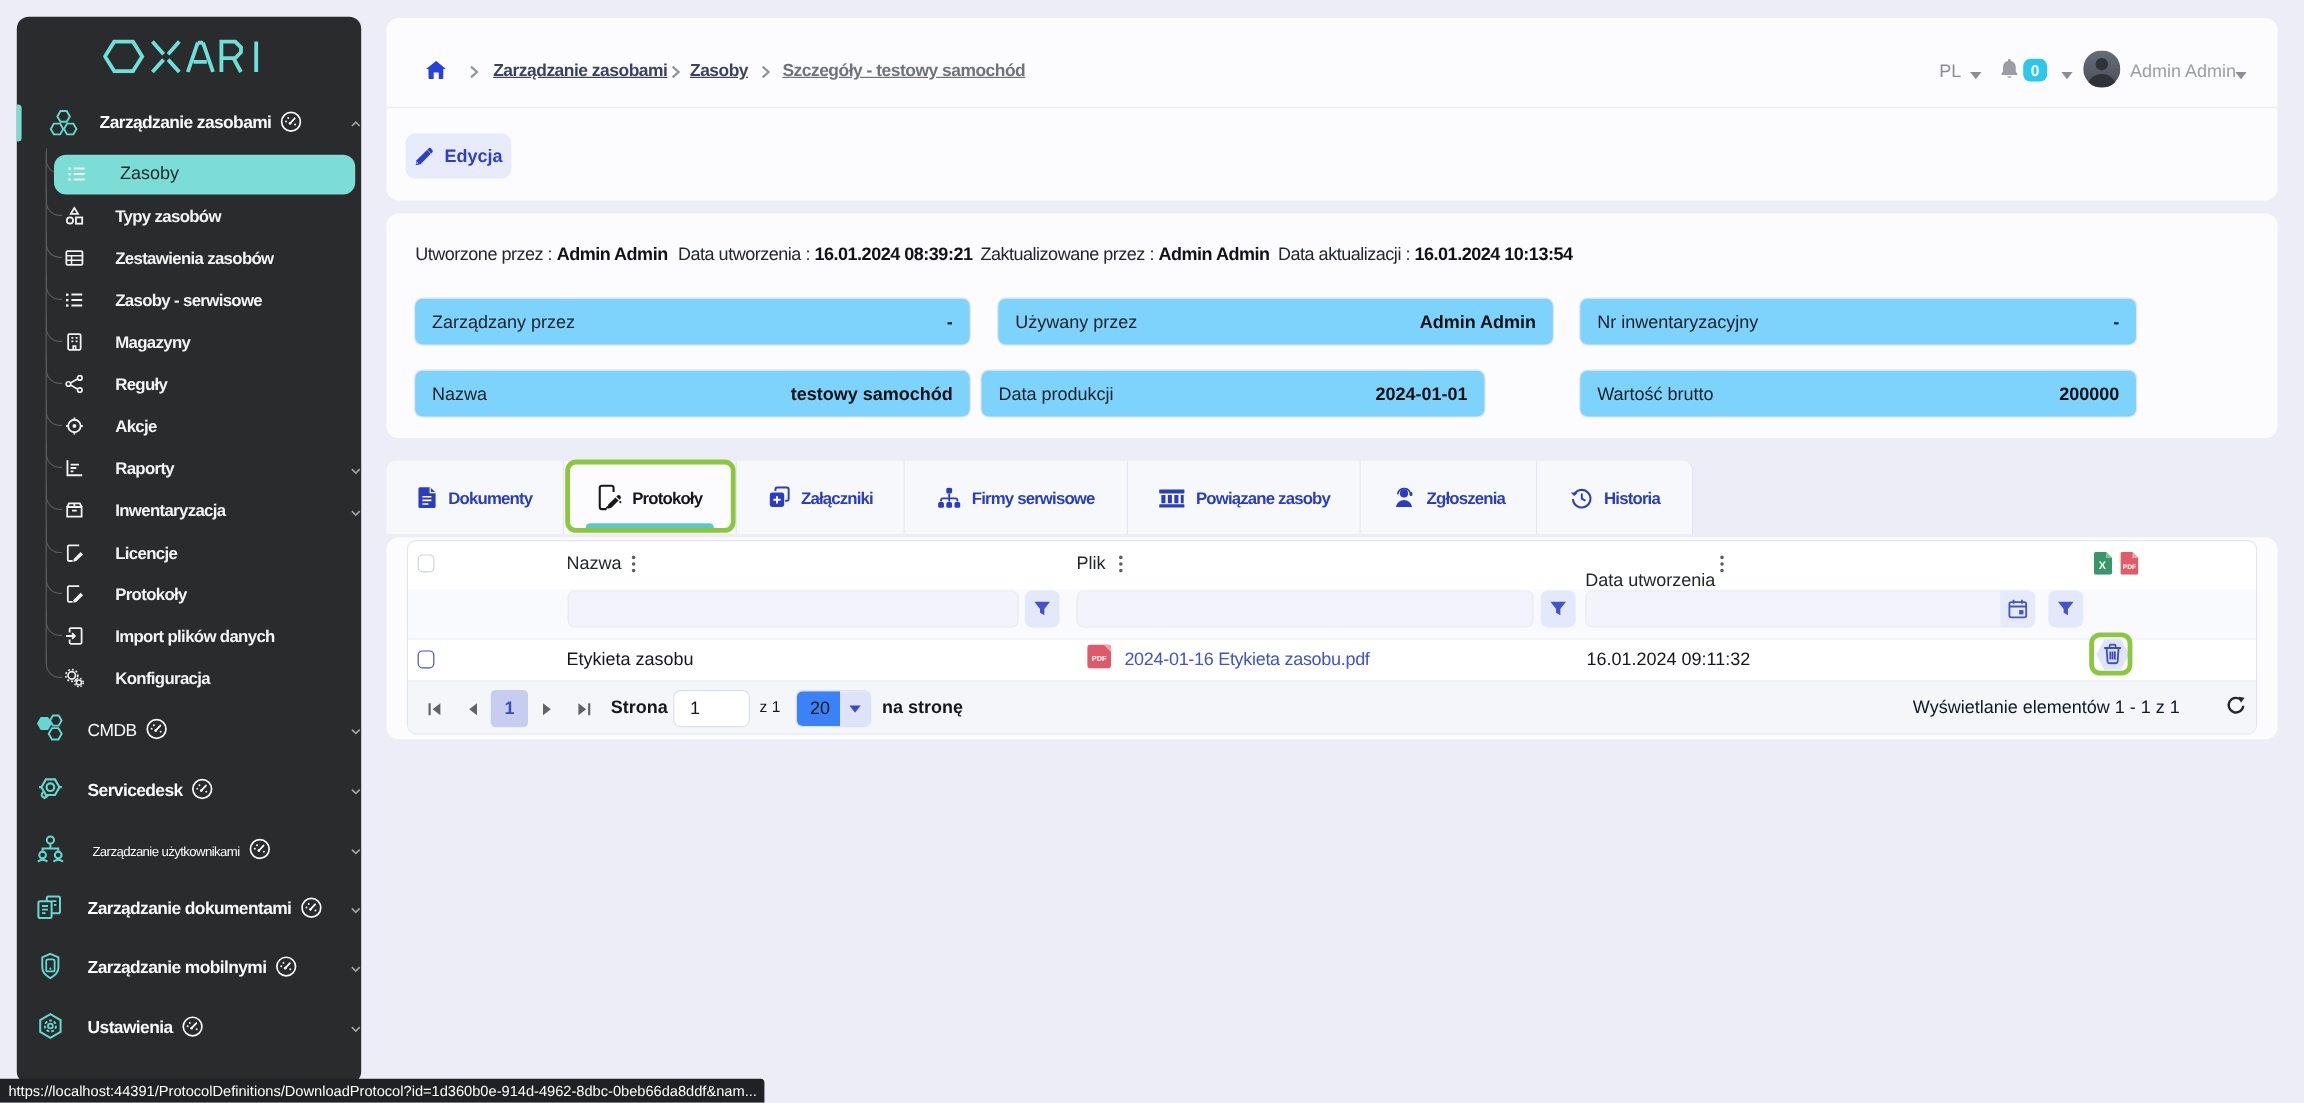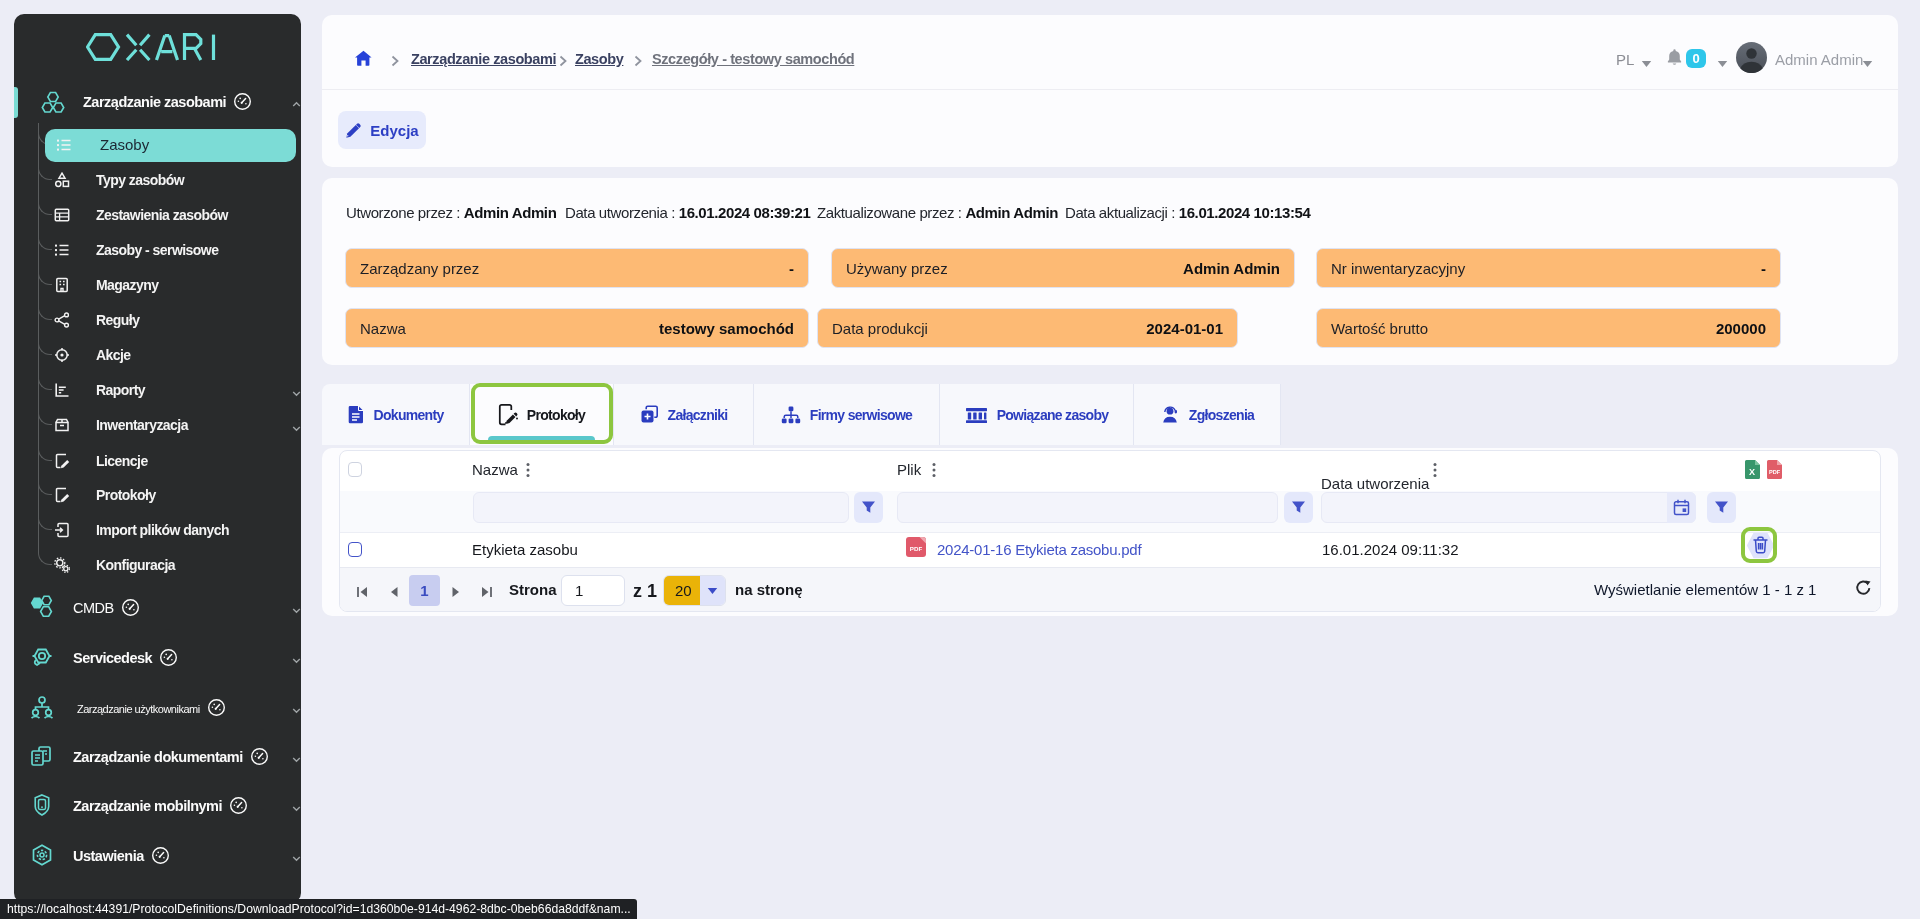--- a/index.html
+++ b/index.html
@@ -16,21 +16,21 @@
 .card{position:absolute;left:322px;width:1576px;background:#fcfcfe;border-radius:10px}
 
 #crumbs{top:15px;height:152px}
 .bc-a{color:#3a4161;font-size:14.5px;font-weight:700;letter-spacing:-.4px;text-decoration:underline;white-space:nowrap}
 .bc-b{color:#6f727c;font-size:14.5px;font-weight:700;letter-spacing:-.4px;text-decoration:underline;white-space:nowrap}
 #editbtn{position:absolute;left:16px;top:96px;width:88px;height:38px;background:#e7ebfc;border-radius:8px;display:flex;align-items:center;justify-content:center;gap:8px;color:#2d3fc4;font-size:15px;font-weight:700}
 
 #meta{top:178px;height:187px}
 .mlabel{color:#23262d;font-size:15px;letter-spacing:-.4px}
 .mval{color:#101216;font-size:15px;font-weight:700;letter-spacing:-.4px}
-.fbox{position:absolute;height:40px;border:1px solid #dfe3f2;border-radius:7px;background:#fdba74;display:flex;align-items:center;justify-content:space-between;padding:0 14px;font-size:15px}
+.fbox{position:absolute;height:40px;border:1px solid #dfe3f2;border-radius:7px;background:#7dd3fc;display:flex;align-items:center;justify-content:space-between;padding:0 14px;font-size:15px}
 .fbox .lab{color:#1c1f26}
 .fbox .val{color:#0e1014;font-weight:700}
 
 #tabs{position:absolute;left:322px;top:384px;width:1089px;height:61px;display:flex}
 .tab{height:61px;display:flex;align-items:center;justify-content:center;gap:9px;background:#f7f8fc;border-right:1px solid #e3e6f2;color:#2b3dbf;font-size:14px;font-weight:700;letter-spacing:-.7px}
 .tab.first{border-top-left-radius:8px}
 .tab.last{border-top-right-radius:8px}
 .tab.active{background:#fcfcfe;color:#15171c;position:relative}
 .tab.active .bar{position:absolute;left:18px;right:18px;bottom:3px;height:6px;background:#5ac7cb;border-radius:4px 4px 0 0}
 
@@ -412,20 +412,28 @@
         <span>Powiązane zasoby</span>
       </div>
       <div class="tab" style="width:147px">
         <svg width="20" height="19" viewBox="0 0 20 19" style="">
           <circle cx="10" cy="6.2" r="3.4" fill="#2b3dbf"></circle>
           <path d="M3.2 17.5 a6.9 6.9 0 0 1 13.6 0 Z" fill="#2b3dbf"></path>
           <path d="M4.8 7 a5.4 5.4 0 0 1 10.4 -1.4" fill="none" stroke="#2b3dbf" stroke-width="1.4"></path>
           <rect x="14.6" y="5" width="2.4" height="3.4" rx="1.1" fill="#2b3dbf"></rect>
         </svg>
         <span>Zgłoszenia</span>
+      </div>
+      <div class="tab last" style="width:130px">
+        <svg width="20" height="20" viewBox="0 0 20 20" style="">
+          <path d="M3.6 7.2 A7.3 7.3 0 1 1 2.8 10.9" fill="none" stroke="#2b3dbf" stroke-width="1.7"></path>
+          <path d="M1 5.4 l2.8 3 L6.9 5.6 Z" fill="#2b3dbf"></path>
+          <path d="M10.2 6.3 v4.2 l3 1.8" fill="none" stroke="#2b3dbf" stroke-width="1.6"></path>
+        </svg>
+        <span>Historia</span>
       </div>
     </div>
   <div id="tablecard" class="card">
       <div id="tinner">
 <div class="cbox" style="left:8px;top:11px"></div>
 <div class="abs thead-txt" style="left:132px;top:10px">Nazwa</div>
         <div class="abs" style="left:186px;top:11px"><svg width="4" height="16" viewBox="0 0 4 16">
             <circle cx="2" cy="2.5" r="1.5" fill="#5c5f66"></circle>
             <circle cx="2" cy="8" r="1.5" fill="#5c5f66"></circle>
             <circle cx="2" cy="13.5" r="1.5" fill="#5c5f66"></circle>
@@ -506,23 +514,23 @@
   <div class="abs" style="left:69px;top:7px;width:31px;height:31px;background:#c8cdf0;border-radius:4px;display:flex;align-items:center;justify-content:center;color:#3a4cc0;font-size:15px;font-weight:700">1</div>
   <div class="abs" style="left:111px;top:16px"><svg width="10" height="12" viewBox="0 0 10 12">
               <path d="M1.5 1 L8 6 L1.5 11 Z" fill="#606369"></path>
             </svg></div>
   <div class="abs" style="left:141px;top:16px"><svg width="12" height="12" viewBox="0 0 12 12">
               <path d="M10 1 v10" stroke="#606369" stroke-width="1.8"></path>
               <path d="M1 1 L7.5 6 L1 11 Z" fill="#606369"></path>
             </svg></div>
   <div class="abs" style="left:169px;top:13px;font-size:15px;font-weight:700;color:#16181d">Strona</div>
   <div class="abs" style="left:221px;top:7px;width:64px;height:31px;background:#fff;border:1px solid #dde1ee;border-radius:6px;display:flex;align-items:center;padding-left:13px;font-size:15px;color:#16181d">1</div>
-  <div class="abs" style="left:293px;top:13px;font-size:18px;font-weight:700;color:#16181d">z 1</div>
+  <div class="abs" style="left:293px;top:13px;font-size:13px;font-weight:400;color:#16181d">z 1</div>
   <div class="abs" style="left:323px;top:7px;width:63px;height:31px;border:1px solid #dde1ee;border-radius:6px;display:flex;overflow:hidden">
-     <div style="width:37px;background:#eab308;display:flex;align-items:center;padding-left:11px;font-size:15px;color:#16181d">20</div>
+     <div style="width:37px;background:#3b82f6;display:flex;align-items:center;padding-left:11px;font-size:15px;color:#16181d">20</div>
      <div style="width:26px;background:#dfe3fa;display:flex;align-items:center;justify-content:center">
               <svg width="11" height="8" viewBox="0 0 11 8">
                 <path d="M0.8 1 h9.4 L5.5 7 Z" fill="#3b4cc8"></path>
               </svg>
             </div>
   </div>
   <div class="abs" style="left:395px;top:13px;font-size:15px;font-weight:700;color:#16181d">na stronę</div>
   <div class="abs" style="left:1254px;top:13px;font-size:15px;color:#0f172a">Wyświetlanie elementów 1 - 1 z 1</div>
   <div class="abs" style="left:1515px;top:12px"><svg width="16" height="17" viewBox="0 0 16 17">
               <path d="M12.9 3.6 A6.1 6.1 0 1 0 14.4 8.1" fill="none" stroke="#26282c" stroke-width="1.9"></path>

